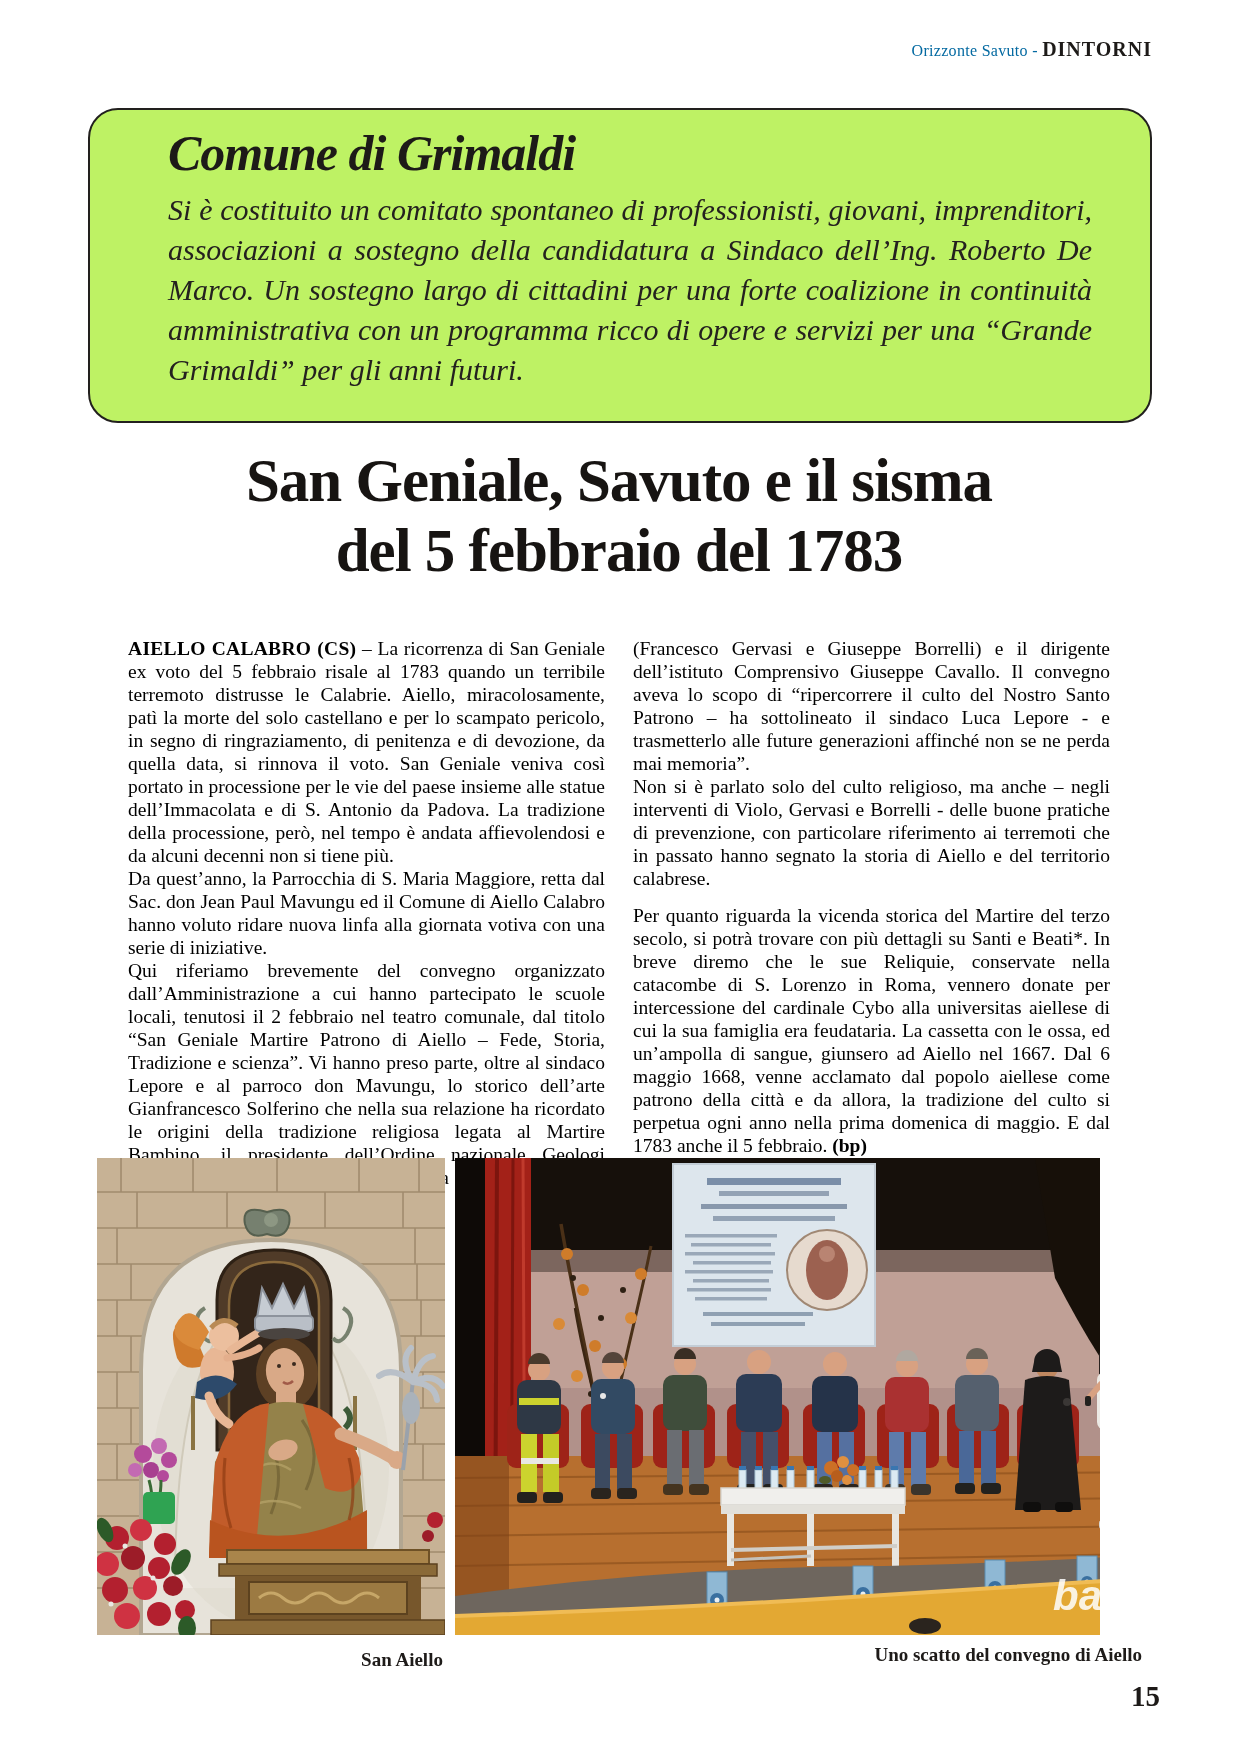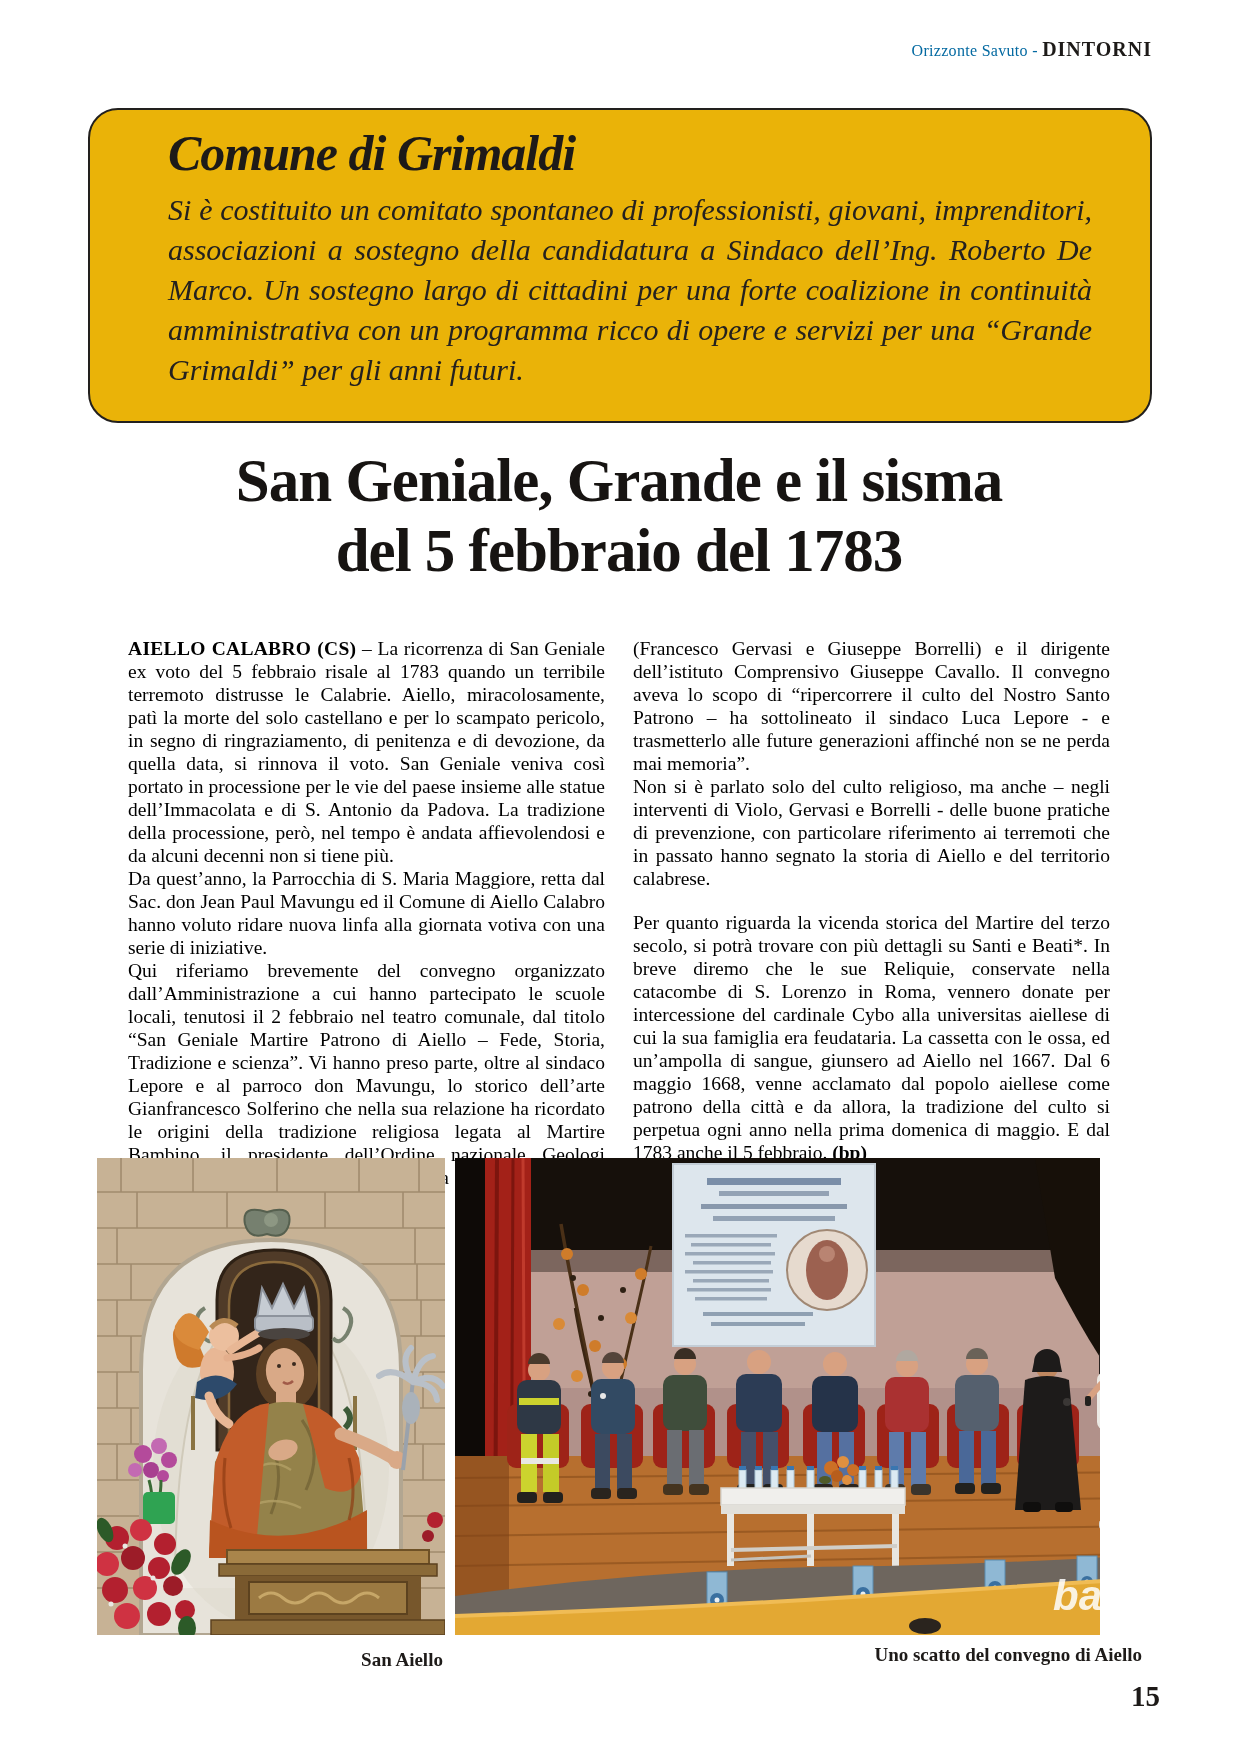--- a/index.html
+++ b/index.html
@@ -8,36 +8,36 @@
     margin:0 auto;overflow:hidden;
     font-family:"Liberation Serif","DejaVu Serif",serif;color:#262220;
   }
   
   .masthead{position:absolute;top:38px;right:89px;white-space:nowrap;}
   .masthead .pub{font-size:16px;letter-spacing:.3px;color:#0369a1;}
   .masthead .brand{font-size:20px;font-weight:bold;letter-spacing:1px;color:#1d1a18;}
   
   .notice{
     position:absolute;left:88px;top:108px;width:1064px;height:315px;
-    box-sizing:border-box;background:#eab308;border:2.5px solid #22201e;border-radius:30px;
+    box-sizing:border-box;background:#bef264;border:2.5px solid #22201e;border-radius:30px;
     padding:14px 58px 0 78px;
   }
   .notice-title{font-size:50px;font-weight:bold;font-style:italic;margin:0;color:#1d1a18;letter-spacing:-1px;}
   .notice-body{font-size:30px;font-style:italic;line-height:40px;text-align:justify;margin-top:8px;color:#24211f;}
   
   .headline{
     position:absolute;left:118px;top:446px;width:1002px;text-align:center;
     font-size:61px;line-height:70px;font-weight:bold;color:#171412;letter-spacing:-1px;
   }
   
   .col{position:absolute;top:637px;width:477px;font-size:19.5px;line-height:23px;text-align:justify;color:#000000;}
   .col p{margin:0;}
   .col-left{left:128px;}
   .col-right{left:633px;}
-  .col-right .sp{margin-top:21px;}
+  .col-right .sp{margin-top:14px;}
   .col-right .footnote{margin-top:24px;text-align:left;}
   .dateline{font-weight:bold;letter-spacing:.3px;}
   .sig{font-weight:bold;}
   
   .fig{position:absolute;top:1158px;overflow:hidden;background:#cabba9;}
   .fig svg{display:block;}
   .fig-statue{left:97px;width:348px;height:477px;}
   .fig-conf{left:455px;width:645px;height:477px;}
   .caption{position:absolute;font-size:19px;font-weight:bold;color:#1e1b19;}
   .cap-statue{left:312px;top:1649px;width:180px;text-align:center;}
@@ -52,21 +52,21 @@
   <div class="masthead">
     <span class="pub">Orizzonte Savuto - </span><span class="brand">DINTORNI</span>
   </div>
 
   <div class="notice">
     <h2 class="notice-title">Comune di Grimaldi</h2>
     <div class="notice-body">Si è costituito un comitato spontaneo di professionisti, giovani, imprenditori, associazioni a sostegno della candidatura a Sindaco dell’Ing. Roberto De Marco. Un sostegno largo di cittadini per una forte coalizione in continuità amministrativa con un programma ricco di opere e servizi per una “Grande Grimaldi” per gli anni futuri.</div>
   </div>
 
   <div class="headline">
-    <div>San Geniale, Grande e il sisma</div>
+    <div>San Geniale, Savuto e il sisma</div>
     <div>del 5 febbraio del 1783</div>
   </div>
 
   <div class="col col-left">
     <p><b class="dateline">AIELLO CALABRO (CS)</b><span> – La ricorrenza di San Geniale ex voto del 5 febbraio risale al 1783 quando un terribile terremoto distrusse le Calabrie. Aiello, miracolosamente, patì la morte del solo castellano e per lo scampato pericolo, in segno di ringraziamento, di penitenza e di devozione, da quella data, si rinnova il voto. San Geniale veniva così portato in processione per le vie del paese insieme alle statue dell’Immacolata e di S. Antonio da Padova. La tradizione della processione, però, nel tempo è andata affievolendosi e da alcuni decenni non si tiene più.</span></p>
     <p>Da quest’anno, la Parrocchia di S. Maria Maggiore, retta dal Sac. don Jean Paul Mavungu ed il Comune di Aiello Calabro hanno voluto ridare nuova linfa alla giornata votiva con una serie di iniziative.</p>
     <p>Qui riferiamo brevemente del convegno organizzato dall’Amministrazione a cui hanno partecipato le scuole locali, tenutosi il 2 febbraio nel teatro comunale, dal titolo “San Geniale Martire Patrono di Aiello – Fede, Storia, Tradizione e scienza”. Vi hanno preso parte, oltre al sindaco Lepore e al parroco don Mavungu, lo storico dell’arte Gianfrancesco Solferino che nella sua relazione ha ricordato le origini della tradizione religiosa legata al Martire Bambino, il presidente dell’Ordine nazionale Geologi Francesco Violo, rappresentanti della protezione civile regionale</p>
   </div>
 
   <div class="col col-right">

